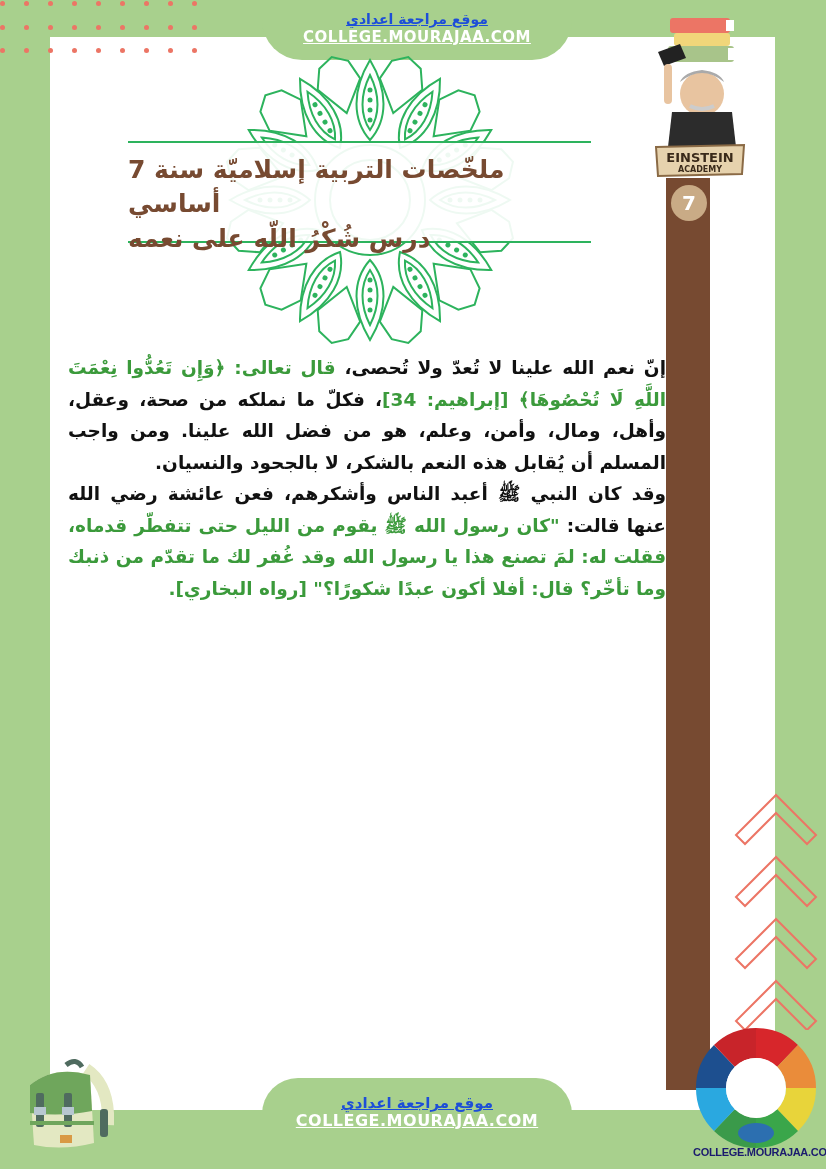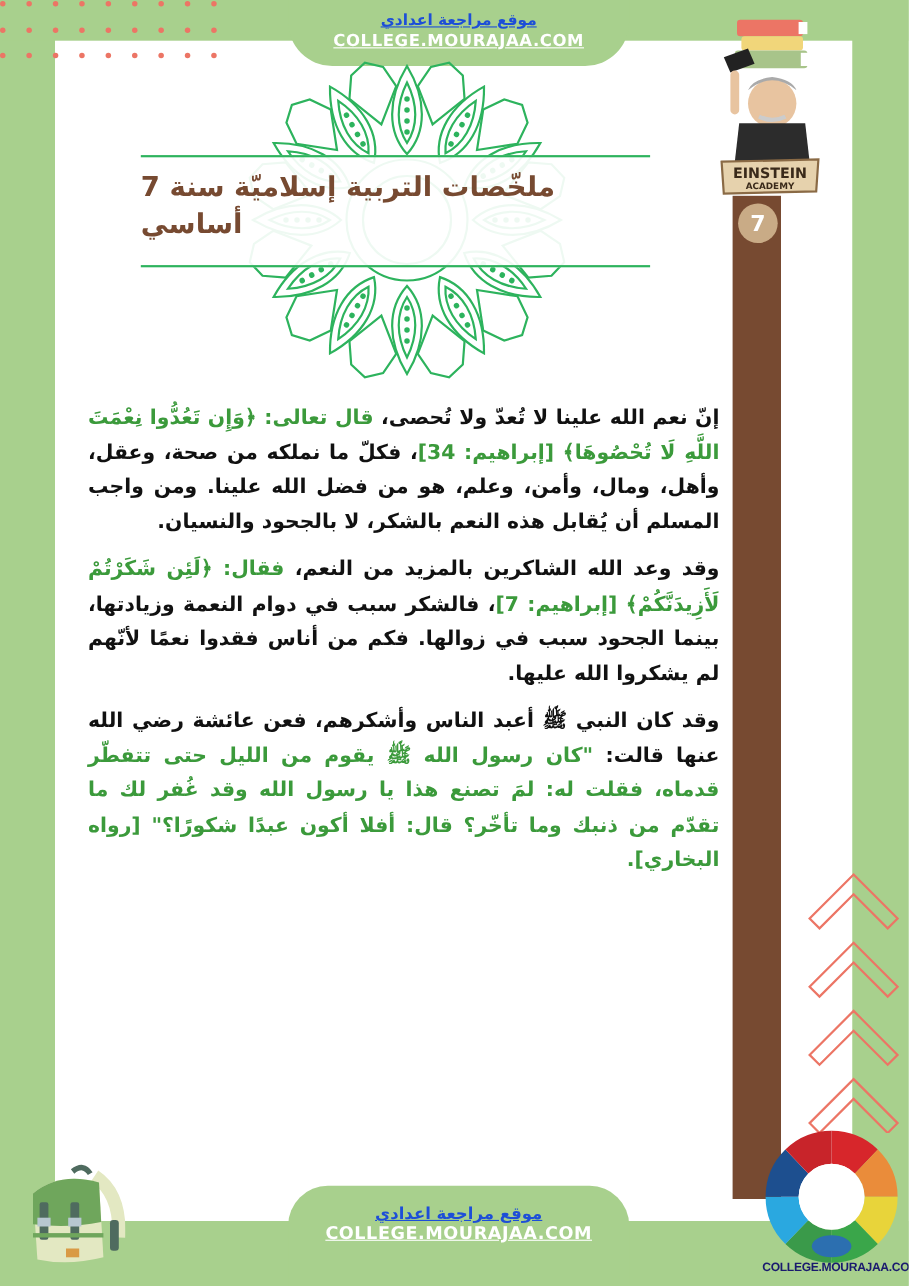--- a/index.html
+++ b/index.html
@@ -18,21 +18,21 @@
   .top-tab .site-ar { margin-top:10px; }
   .bottom-tab .site-ar { margin-top:16px; font-size:15px; }
   .bottom-tab .site-url { font-size:16px; }
   .brown-stripe { position:absolute; left:666px; top:178px; width:44px; height:912px; background:#774a31; }
   .num-circle { position:absolute; left:671px; top:185px; width:36px; height:36px; border-radius:50%; background:#c9ab86; color:#fff; font-weight:bold; font-size:20px; text-align:center; line-height:36px; }
   .mandala { position:absolute; left:185px; top:52px; width:370px; height:295px; }
   .title-box { position:absolute; left:128px; top:141px; width:463px; height:98px; border-top:2px solid #2db35d; border-bottom:2px solid #2db35d; background:rgba(255,255,255,0.92); text-align:left; direction:rtl; }
   .title-line1 { display:block; color:#774a31; font-weight:bold; font-size:25px; margin-top:10px; line-height:34px; }
   .title-line2 { display:block; color:#774a31; font-weight:bold; font-size:25px; line-height:36px; }
   .content { position:absolute; left:68px; top:352px; width:598px; direction:rtl; text-align:justify; font-size:18.5px; font-weight:bold; line-height:31.5px; color:#111; }
-  .content p { margin:12px; }
+  .content p { margin:0; }
   .green { color:#3b9a3b; }
   .einstein { position:absolute; left:650px; top:12px; width:120px; height:170px; }
   .round-logo { position:absolute; left:693px; top:1025px; width:126px; height:126px; }
   .logo-caption { position:absolute; left:693px; top:1146px; width:128px; text-align:center; color:#1a1a6e; font-weight:bold; font-size:11px; font-family:"Liberation Sans", sans-serif; letter-spacing:-0.3px; }
   .backpack { position:absolute; left:14px; top:1055px; width:100px; height:100px; }
   .chevrons { position:absolute; left:734px; top:790px; width:86px; height:240px; }
 </style>
 </head>
 <body>
 
@@ -129,20 +129,21 @@
     <use href="#dotring" transform="rotate(210)"></use>
       <use href="#dotring" transform="rotate(240)"></use>
       <use href="#dotring" transform="rotate(270)"></use>
     <use href="#dotring" transform="rotate(300)"></use>
       <use href="#dotring" transform="rotate(330)"></use>
   </g>
 </svg>
 
 <div class="title-box">
   <span class="title-line1">ملخّصات التربية إسلاميّة سنة 7 أساسي</span>
+  <span class="title-line2">درس   شُكْرُ اللّه على نعمه</span>
 </div>
 
 <div class="brown-stripe"></div>
 <div class="num-circle">7</div>
 
 <svg class="einstein" viewBox="0 0 120 170">
   <rect x="20" y="6" width="60" height="15" rx="3" fill="#ec7565"></rect>
   <rect x="76" y="8" width="8" height="11" fill="#fff"></rect>
   <rect x="24" y="21" width="56" height="13" rx="3" fill="#f1d67a"></rect>
   <rect x="18" y="34" width="66" height="16" rx="3" fill="#a8c48a"></rect>
@@ -156,23 +157,20 @@
   <path d="M6 135 L94 133 L92 162 L8 164Z" fill="#e6d2ad" stroke="#8a6a45" stroke-width="2"></path>
   <text x="50" y="150" text-anchor="middle" font-family="DejaVu Sans, sans-serif" font-weight="bold" font-size="13" fill="#3a2a1a">EINSTEIN</text>
   <text x="50" y="160" text-anchor="middle" font-family="DejaVu Sans, sans-serif" font-weight="bold" font-size="8" fill="#3a2a1a">ACADEMY</text>
 </svg>
 
 <div class="content">
   <p>
     <span>إنّ نعم الله علينا لا تُعدّ ولا تُحصى، </span><span class="green">قال تعالى: ﴿وَإِن تَعُدُّوا نِعْمَتَ اللَّهِ لَا تُحْصُوهَا﴾ [إبراهيم: 34]</span><span>، فكلّ ما نملكه من صحة، وعقل، وأهل، ومال، وأمن، وعلم، هو من فضل الله علينا. ومن واجب المسلم أن يُقابل هذه النعم بالشكر، لا بالجحود والنسيان.</span>
   </p>
   <p>
-    <span>وقد وعد الله الشاكرين بالمزيد من النعم، </span><span class="green">فقال: ﴿لَئِن شَكَرْتُمْ لَأَزِيدَنَّكُمْ﴾ [إبراهيم: 7]</span><span>، فالشكر سبب في دوام النعمة وزيادتها، بينما الجحود سبب في زوالها. فكم من أناس فقدوا نعمًا لأنّهم لم يشكروا الله عليها.</span>
-  </p>
-  <p>
     <span>وقد كان النبي ﷺ أعبد الناس وأشكرهم، فعن عائشة رضي الله عنها قالت: </span><span class="green">"كان رسول الله ﷺ يقوم من الليل حتى تتفطّر قدماه، فقلت له: لمَ تصنع هذا يا رسول الله وقد غُفر لك ما تقدّم من ذنبك وما تأخّر؟ قال: أفلا أكون عبدًا شكورًا؟" [رواه البخاري].</span>
   </p>
 </div>
 
 <svg class="chevrons" viewBox="0 0 86 240">
   <g fill="none" stroke="#ec7565" stroke-width="2">
     <path d="M42 5 L82 45 L73 54 L42 23 L11 54 L2 45Z"></path>
     <path d="M42 67 L82 107 L73 116 L42 85 L11 116 L2 107Z"></path>
     <path d="M42 129 L82 169 L73 178 L42 147 L11 178 L2 169Z"></path>
     <path d="M42 191 L82 231 L73 240 L42 209 L11 240 L2 231Z"></path>

